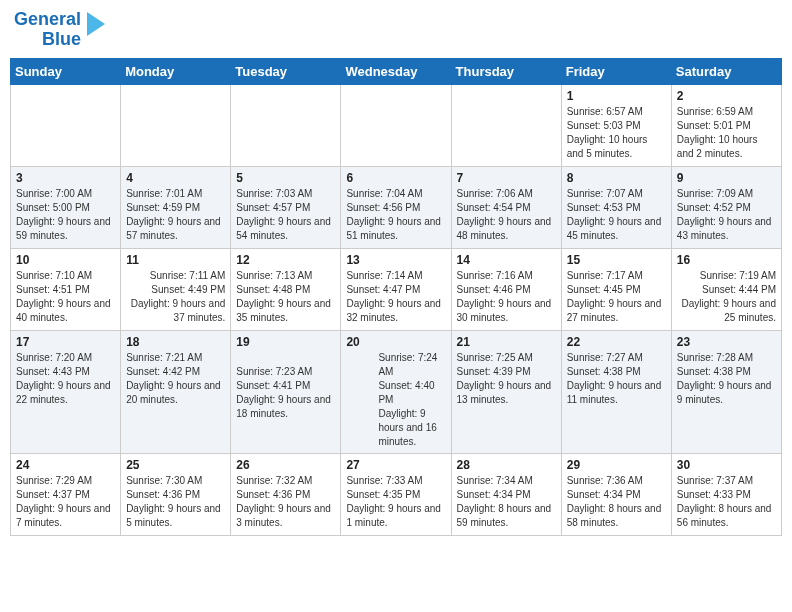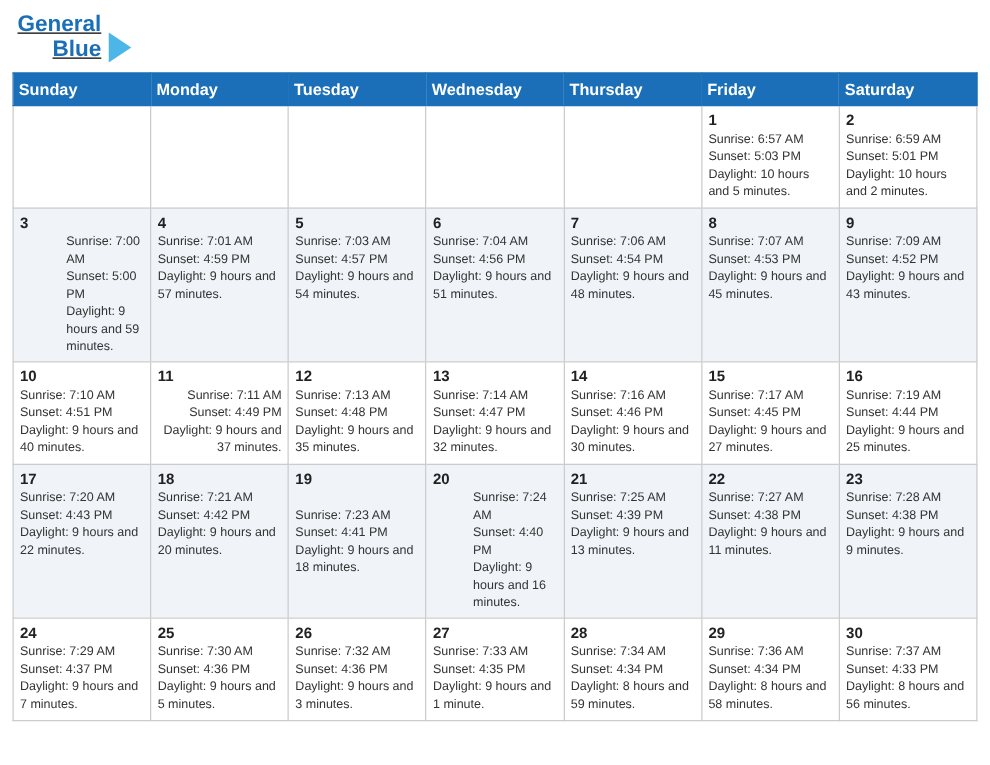--- a/index.html
+++ b/index.html
@@ -12,23 +12,22 @@
     }
     .header {
       display: flex;
       justify-content: space-between;
       align-items: flex-start;
       margin-bottom: 8px;
       padding: 0 4px;
     }
     .logo {
       display: flex;
-      align-items: flex-end;
+      align-items: flex-start;
       gap: 4px;
-      text-decoration: underline;
     }
     .logo-text {
       font-size: 18px;
       font-weight: bold;
       line-height: 1.1;
     }
     .logo-text span { color: #1a6fb8; }
     .logo-arrow {
       width: 0;
       height: 0;
@@ -136,21 +135,21 @@
         <td>
           <span class="day-number">2</span>
           <div class="day-info" style="white-space: pre-line;">Sunrise: 6:59 AM
 Sunset: 5:01 PM
 Daylight: 10 hours and 2 minutes.</div>
         </td>
       </tr>
       <tr>
         <td>
           <span class="day-number">3</span>
-          <div class="day-info" style="white-space: pre-line; margin-left: 37px;">Sunrise: 7:00 AM
+          <div class="day-info" style="white-space: pre-line;">Sunrise: 7:00 AM
 Sunset: 5:00 PM
 Daylight: 9 hours and 59 minutes.</div>
         </td>
         <td>
           <span class="day-number">4</span>
           <div class="day-info" style="white-space: pre-line;">Sunrise: 7:01 AM
 Sunset: 4:59 PM
 Daylight: 9 hours and 57 minutes.</div>
         </td>
         <td>
@@ -216,21 +215,21 @@
 Daylight: 9 hours and 30 minutes.</div>
         </td>
         <td>
           <span class="day-number">15</span>
           <div class="day-info" style="white-space: pre-line;">Sunrise: 7:17 AM
 Sunset: 4:45 PM
 Daylight: 9 hours and 27 minutes.</div>
         </td>
         <td>
           <span class="day-number">16</span>
-          <div class="day-info" style="white-space: pre-line;">Sunrise: 7:19 AM
+          <div class="day-info" style="white-space: pre-line; text-align: right;">Sunrise: 7:19 AM
 Sunset: 4:44 PM
 Daylight: 9 hours and 25 minutes.</div>
         </td>
       </tr>
       <tr>
         <td>
           <span class="day-number">17</span>
           <div class="day-info" style="white-space: pre-line;">Sunrise: 7:20 AM
 Sunset: 4:43 PM
 Daylight: 9 hours and 22 minutes.</div>

